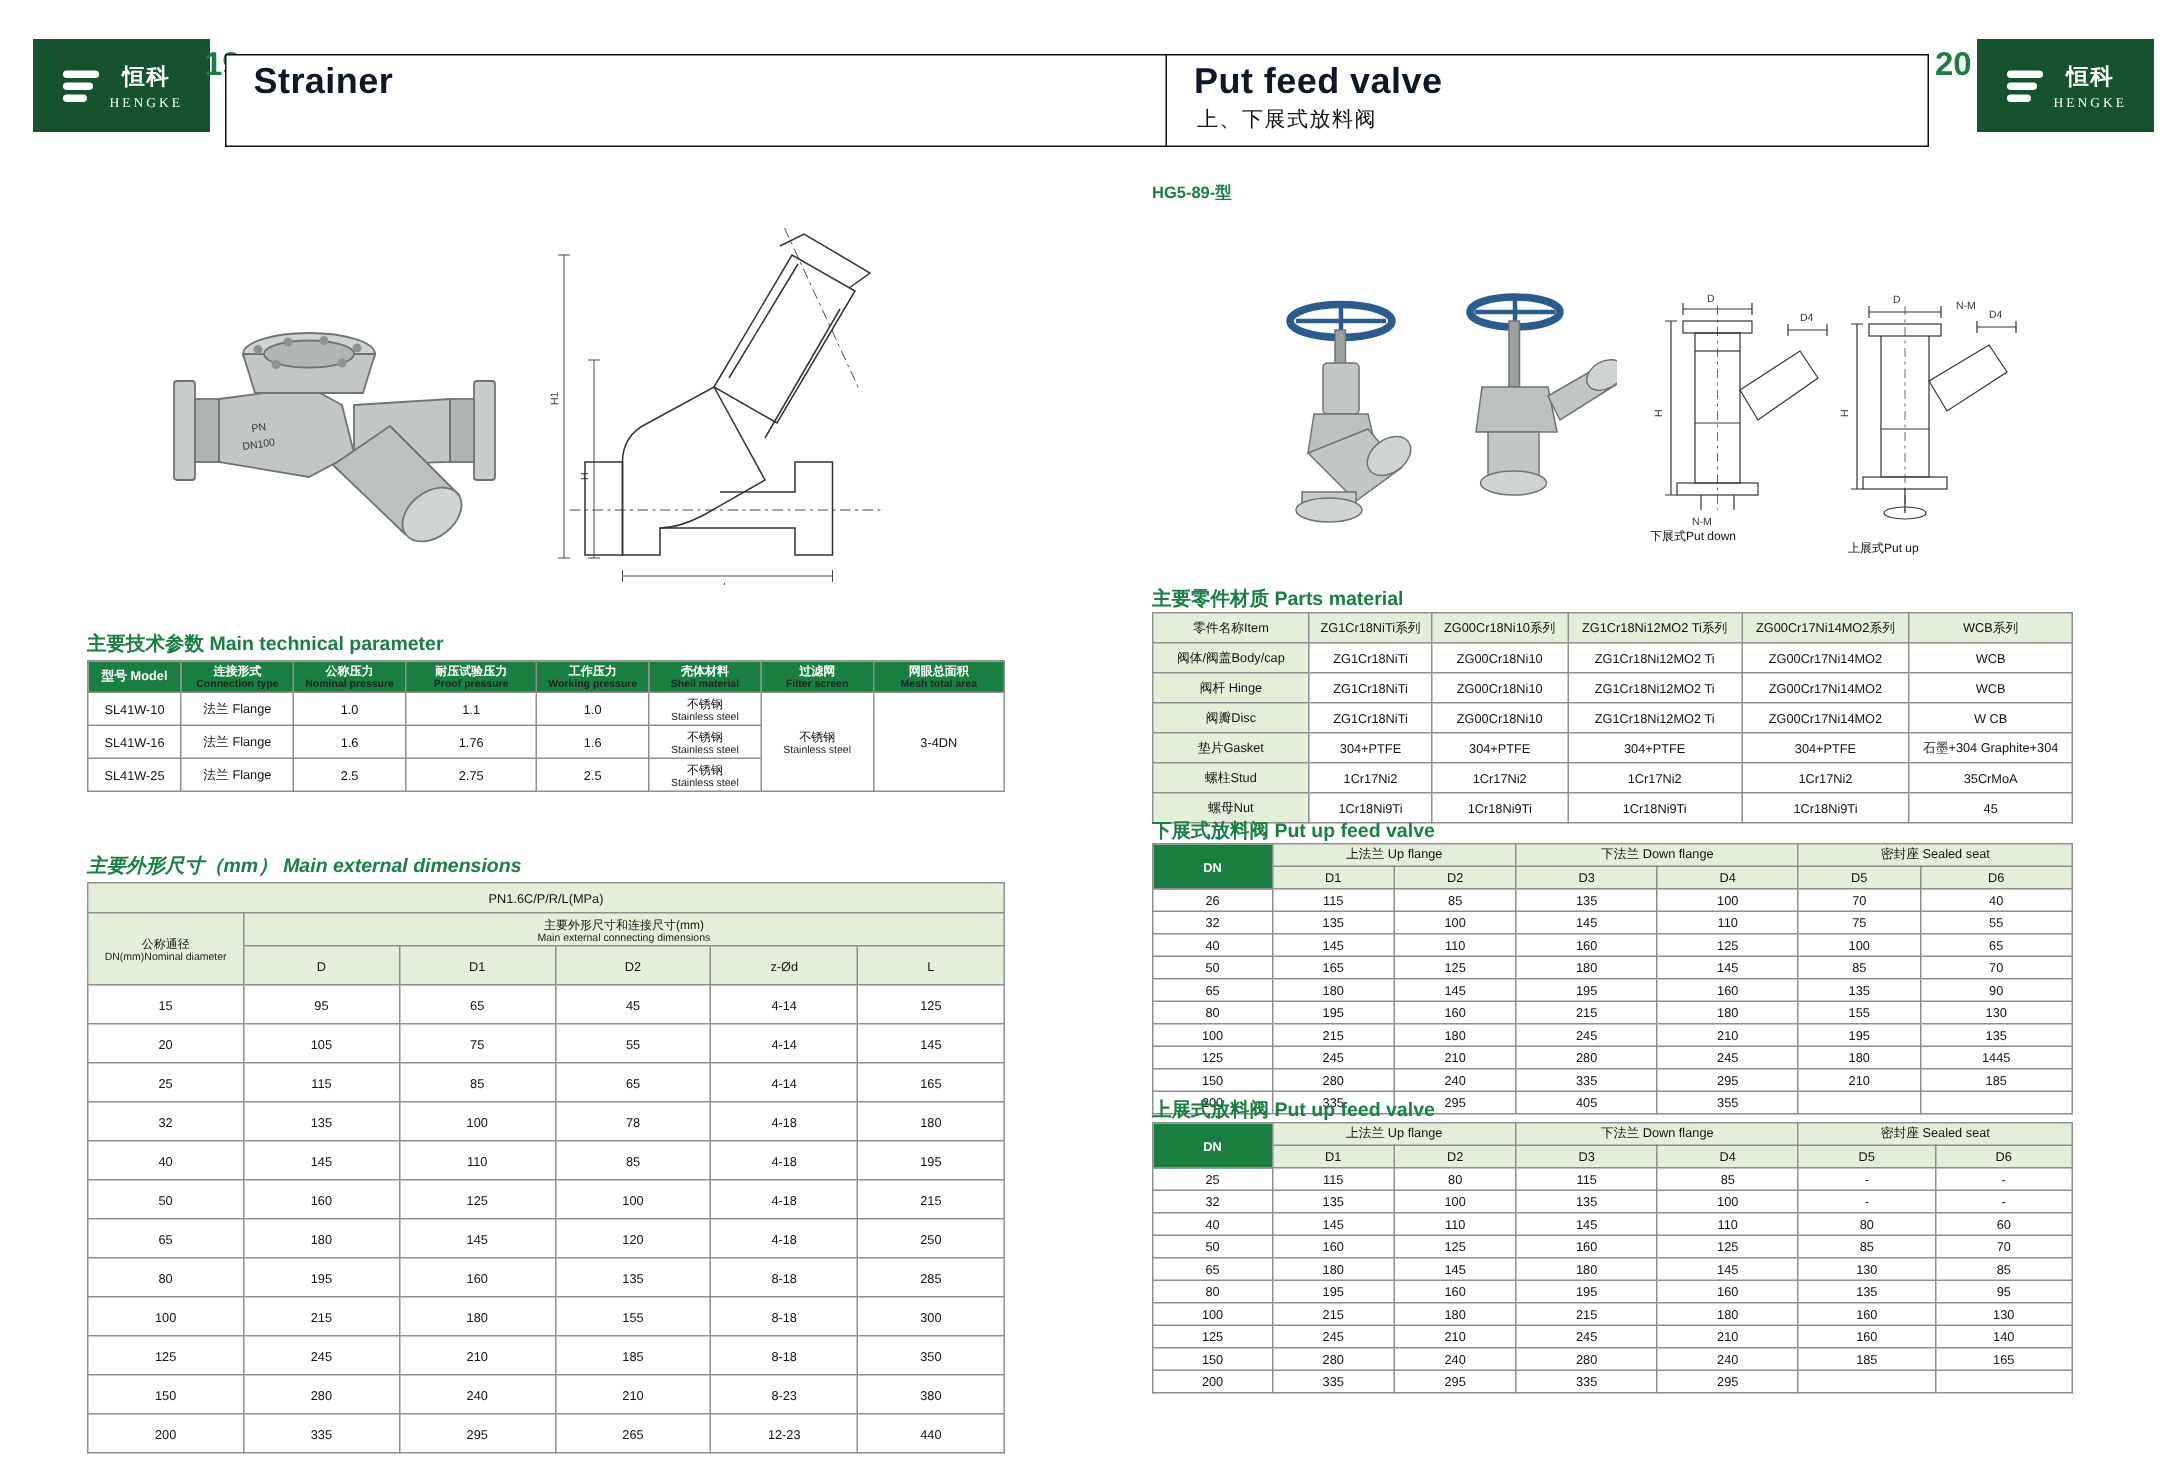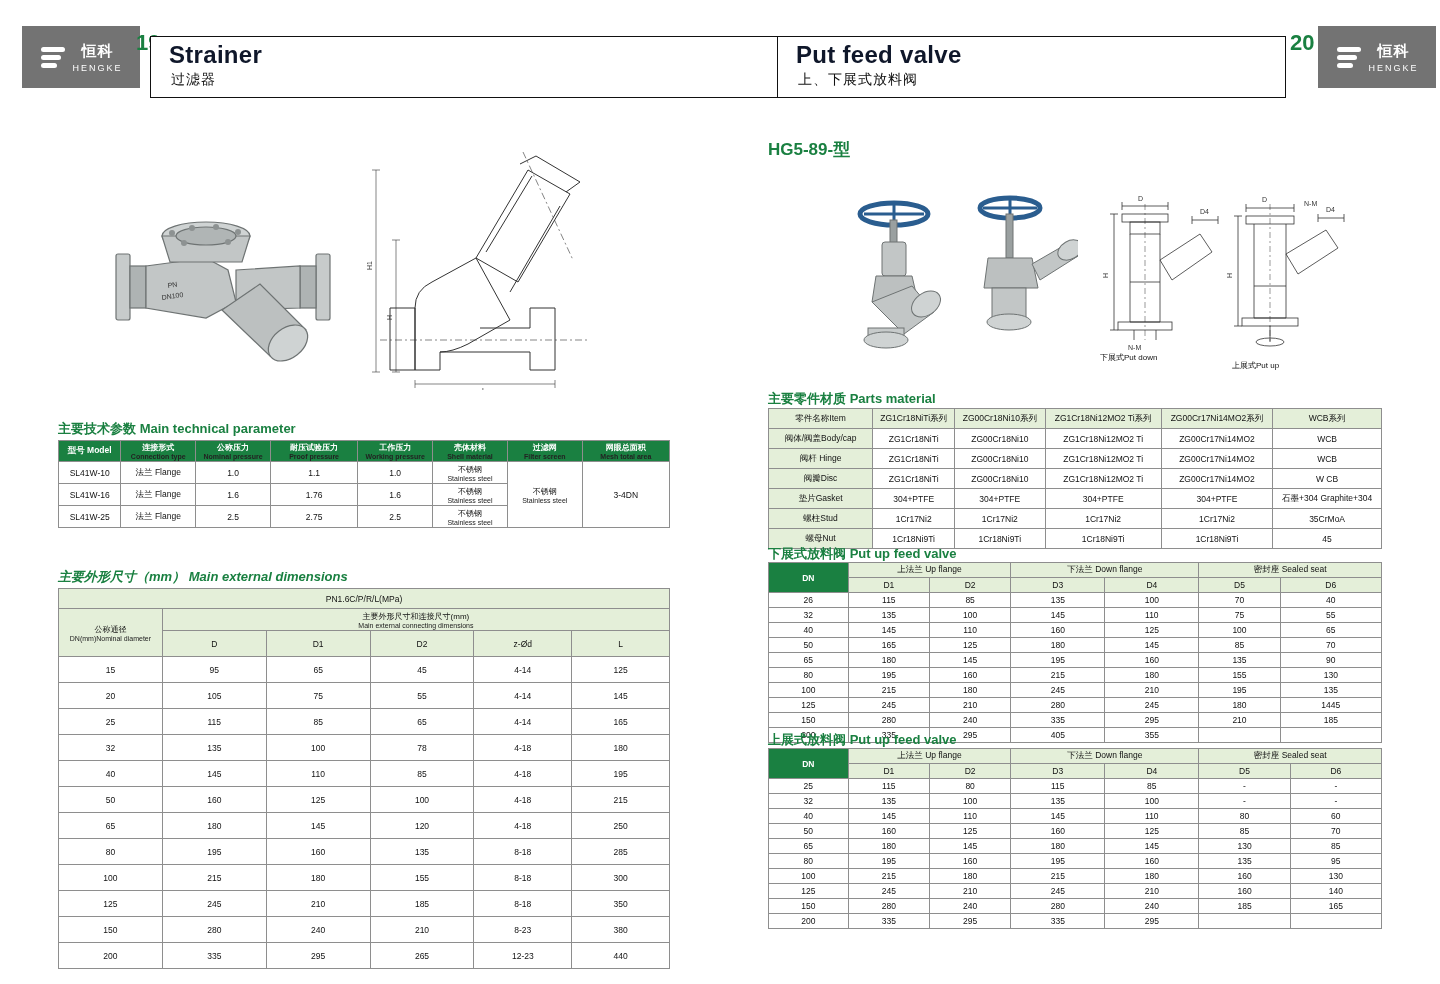--- a/index.html
+++ b/index.html
@@ -9,56 +9,56 @@
     background:#ffffff;
     font-family:"Liberation Sans", sans-serif;
     color:#111;
     position:relative;
     overflow:hidden;
   }
   
   .header { position:absolute; top:0; left:0; width:1440px; height:112px; }
   .logo-block {
     position:absolute; top:26px; width:118px; height:62px;
-    background:#737373;
+    background:#14532d;
     display:flex; align-items:center; justify-content:center;
   }
   .logo-left { left:22px; }
   .logo-right { left:1318px; }
   .logo-inner { display:flex; align-items:center; gap:3px; }
   .logo-mark { width:30px; height:30px; position:relative; }
   .logo-mark .w1, .logo-mark .w2, .logo-mark .w3 {
     position:absolute; left:2px; height:5px; background:#ffffff; border-radius:3px;
   }
   .logo-mark .w1 { top:5px;  width:24px; }
   .logo-mark .w2 { top:13px; width:20px; }
   .logo-mark .w3 { top:21px; width:16px; }
   .logo-cn { color:#fff; font-size:15px; font-weight:bold; letter-spacing:1px; }
-  .logo-sub { color:#fff; font-size:9px; letter-spacing:2px; margin-top:2px; text-align:center;}
+  .logo-sub { color:#fff; font-size:9px; letter-spacing:2px; margin-top:2px; text-align:center;font-family:Liberation Serif, serif;}
   .logo-text { display:flex; flex-direction:column; align-items:center; }
   .page-num {
     position:absolute; top:30px; font-size:22px; font-weight:bold; color:#1a8041;
   }
   .page-num-left { left:136px; }
   .page-num-right { left:1290px; }
   .title-bar {
     position:absolute; top:36px; height:62px; border:1px solid #111;
     background:#fff;
   }
   .title-bar.left  { left:150px;  width:628px; }
   .title-bar.right { left:778px;  width:508px; border-left:none; }
   .title-en { font-size:24px; font-weight:bold; color:#0f172a; margin:4px 0 0 18px; letter-spacing:.3px;}
   .title-cn { font-size:14px; color:#111; margin:2px 0 0 20px; letter-spacing:1px;}
 
   
   .sec-h { position:absolute; font-size:13px; font-weight:bold; color:#1a8041; }
   .sec-h .cn { color:#1a8041; }
   .sec-h .en { color:#1a8041; }
 
-  .model-label { position:absolute; left:768px; top:138px; font-size:17px; font-weight:bold; color:#1a8041; }
+  .model-label { position:absolute; left:768px; top:121px; font-size:11px; font-weight:bold; color:#1a8041; }
 
   
   table { border-collapse:collapse; font-size:8.5px; }
   table td, table th { border:1px solid #8e8e8e; text-align:center; vertical-align:middle; font-weight:normal; padding:1px 2px;}
   .hd-green { background:#e4efd9; }
   .hd-dark { background:#1a8041; color:#ffffff; font-weight:bold; }
   .tb { position:absolute; }
   .cn-s { font-size:8px; display:block; }
   .en-s { font-size:7px; display:block; color:#222; }
 
@@ -95,21 +95,20 @@
         <div class="logo-cn">恒科</div>
         <div class="logo-sub">HENGKE</div>
       </div>
     </div>
   </div>
 
   <div class="page-num page-num-left">19</div>
 
   <div class="title-bar left">
     <div class="title-en">Strainer</div>
-    <div class="title-cn">过滤器</div>
   </div>
 
   <div class="title-bar right">
     <div class="title-en">Put feed valve</div>
     <div class="title-cn">上、下展式放料阀</div>
   </div>
 
   <div class="page-num page-num-right">20</div>
 
   <div class="logo-block logo-right">

